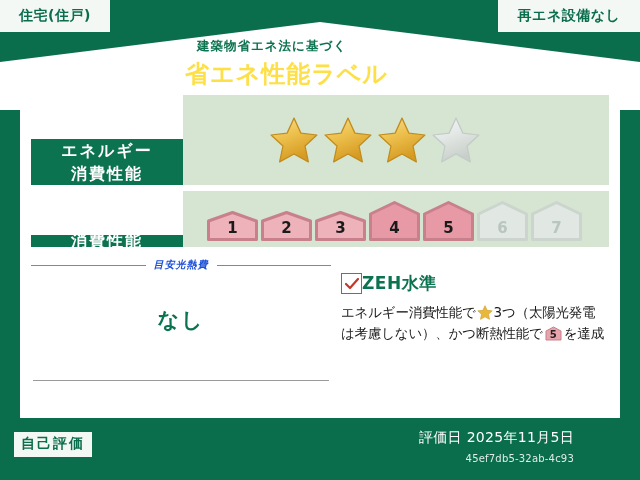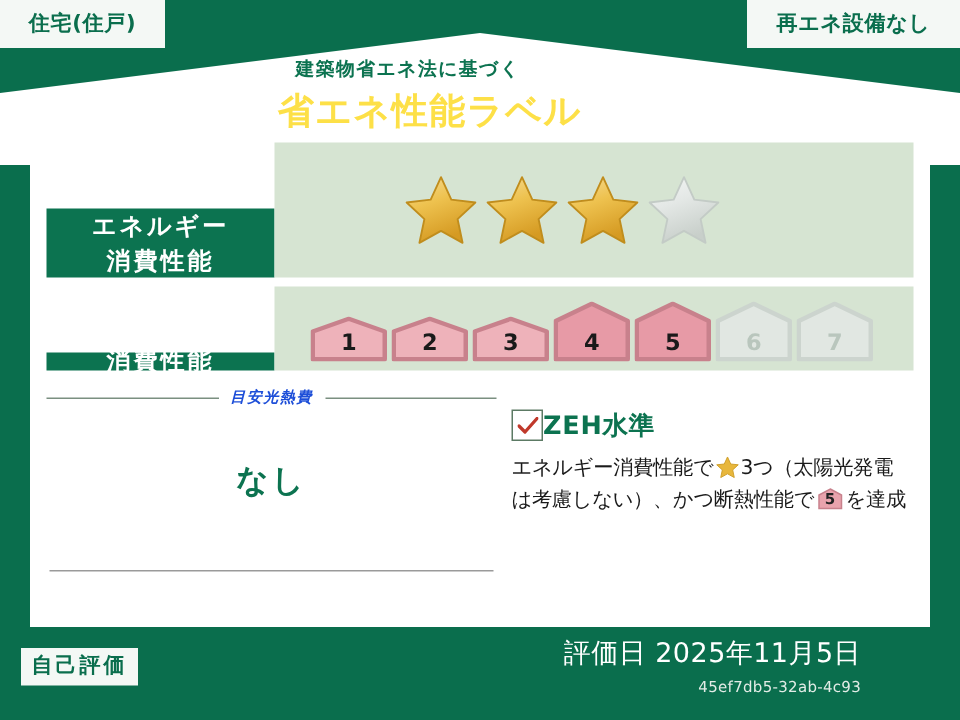--- a/index.html
+++ b/index.html
@@ -112,21 +112,21 @@
   .self-badge{
     position:absolute;left:14px;bottom:23px;background:#f4f8f5;color:#0a6e4d;
     font-weight:bold;font-size:14px;letter-spacing:2px;
     padding:3px 7px 4px 7px;
   }
   .addr{
     position:absolute;left:96px;bottom:25px;color:#ffffff;font-size:11px;
     letter-spacing:0px;
   }
   .eval-date{
-    position:absolute;right:14px;bottom:33px;color:#ffffff;font-size:18px;
+    position:absolute;right:14px;bottom:33px;color:#ffffff;font-size:14px;
     font-weight:normal;letter-spacing:.3px;
   }
   .eval-id{
     position:absolute;right:14px;bottom:16px;color:#e2ece6;font-size:10px;
     letter-spacing:.2px;
   }
 </style>
 </head>
 <body>
 

